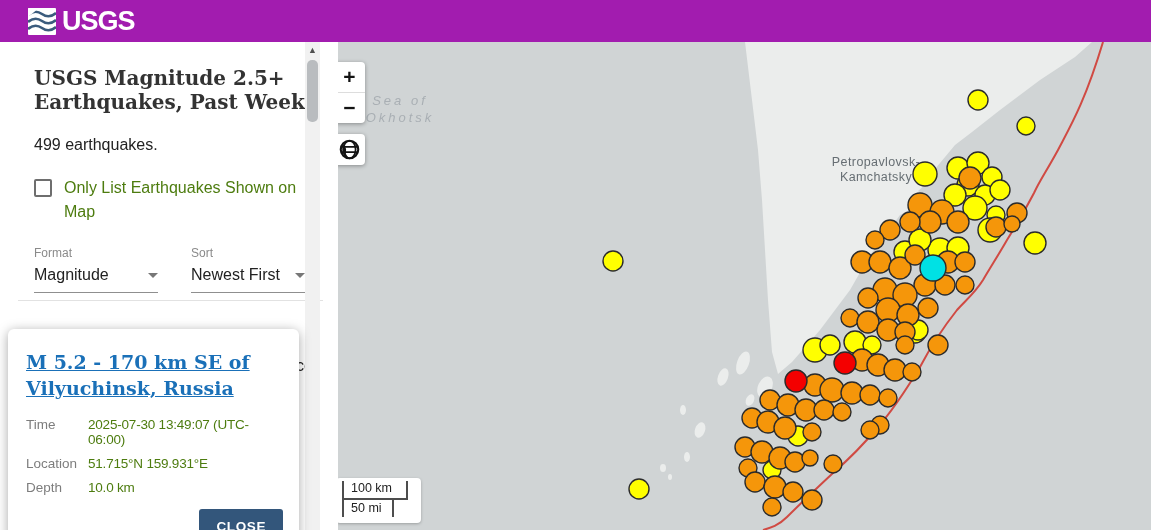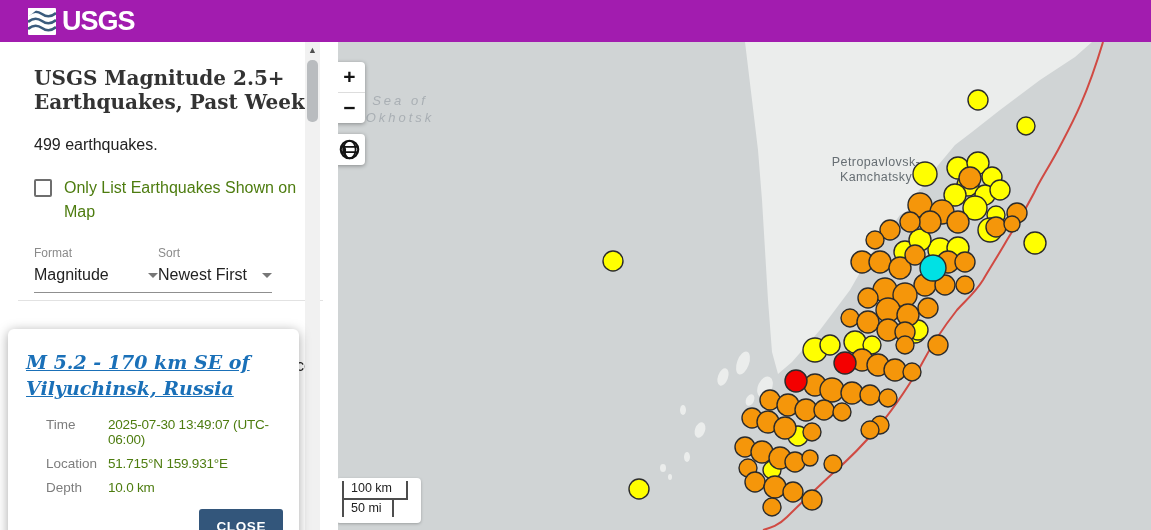--- a/index.html
+++ b/index.html
@@ -13,21 +13,21 @@
   .logo-box svg { position:absolute; left:0; top:0; }
   .logo-text { color:#fff; font-weight:800; font-size:27px; letter-spacing:-1px; font-family:"Liberation Sans",sans-serif; }
 
   
   .sidebar { position:absolute; left:18px; top:42px; width:320px; height:524px; background:#fff; z-index:5; }
   .sb-title { font-family:"DejaVu Serif","Liberation Serif",serif; font-weight:bold; font-size:20px; line-height:24px; color:#333; padding:24px 16px 0 16px; }
   .sb-count { font-size:16px; color:#222; padding:22px 16px 0 16px; }
   .cb-row { display:flex; padding:22px 16px 0 16px; }
   .cb-box { width:18px; height:18px; border:2px solid #6e6e6e; border-radius:2px; background:#fff; margin-top:3px; flex:none; }
   .cb-label { font-size:16px; color:#4d7c0f; line-height:24px; margin-left:12px; width:246px; }
-  .selects { display:flex; padding:22px 16px 0 16px; gap:0; }
+  .selects { display:flex; padding:22px 16px 0 16px; gap:33px; }
   .sel { position:relative; }
   .sel-label { font-size:12px; color:#8a8a8a; }
   .sel-value { font-size:16px; color:#222; padding:6px 0 8px 0; border-bottom:1px solid #8f8f8f; display:flex; align-items:center; justify-content:space-between; }
   .sel-f { width:124px; } .sel-s { width:114px; }
   .sel-arrow { width:0; height:0; border-left:5px solid transparent; border-right:5px solid transparent; border-top:5px solid #777; margin-left:8px; }
   .sb-divider { position:absolute; left:0; top:258px; width:305px; height:1px; background:#e2e2e2; }
   .sb-listitem { position:absolute; left:0; top:262px; width:305px; height:80px; overflow:hidden; }
   .li-badge { position:absolute; left:12px; top:50px; width:44px; height:44px; border-radius:50%; background:#f1f1f1; border:1px solid #cfcfcf; }
   .li-text { position:absolute; left:62px; top:52px; width:238px; font-size:16px; color:#222; line-height:20px; }
 
@@ -44,23 +44,23 @@
   .zoomctl { position:absolute; left:14px; top:20px; width:31px; background:#fff; border-radius:4px; box-shadow:0 1px 4px rgba(0,0,0,.35); z-index:4; }
   .zbtn { width:31px; height:30px; display:flex; align-items:center; justify-content:center; font-size:21px; font-weight:bold; color:#131313; cursor:pointer; }
   .zdiv { height:1px; background:#ddd; }
   .globebtn { position:absolute; left:14px; top:92px; width:31px; height:31px; background:#fff; border-radius:4px; box-shadow:0 1px 4px rgba(0,0,0,.35); display:flex; align-items:center; justify-content:center; z-index:4; }
   .scalebox { position:absolute; left:16px; top:436px; width:85px; height:45px; background:#fff; border-radius:4px; box-shadow:0 1px 3px rgba(0,0,0,.25); z-index:4; padding:3px 0 0 6px; }
   .scale-km { width:66px; height:19px; border-left:2px solid #4d4d4d; border-right:2px solid #4d4d4d; border-bottom:2px solid #4d4d4d; font-size:12.5px; color:#222; padding-left:7px; }
   .scale-mi { width:52px; height:17px; border-left:2px solid #4d4d4d; border-right:2px solid #4d4d4d; font-size:12.5px; color:#222; padding-left:7px; padding-top:1px; }
 
   
   .popup { position:absolute; left:8px; top:329px; width:291px; height:215px; background:#fff; border-radius:6px; box-shadow:0 2px 12px rgba(0,0,0,.35); z-index:20; padding:20px 16px 0 18px; }
-  .popup-link { font-family:"DejaVu Serif","Liberation Serif",serif; font-weight:bold; font-size:19px; line-height:26px; color:#1a70b8; text-decoration:underline; display:block; max-width:225px; cursor:pointer;font-style:italic; }
+  .popup-link { font-family:"DejaVu Serif","Liberation Serif",serif; font-weight:bold; font-size:19px; line-height:26px; color:#1a70b8; text-decoration:underline; display:block; max-width:225px; cursor:pointer; }
   .detail { margin-top:16px; }
-  .drow { display:flex; margin-bottom:9px;margin-left:20px; }
+  .drow { display:flex; margin-bottom:9px; }
   .dlabel { width:62px; flex:none; font-size:13.5px; color:#7d7d7d; }
   .dvalue { font-size:13.5px; color:#4d7c0f; letter-spacing:-.2px; }
   .close-wrap { display:flex; justify-content:flex-end; margin-top:14px; }
   .close-btn { background:#33567B; color:#fff; font-weight:bold; font-size:13.5px; letter-spacing:.6px; padding:10px 17px; border:none; border-radius:3px; cursor:pointer; }
 </style>
 </head>
 <body>
 
 <div class="header">
   <div class="logo">

